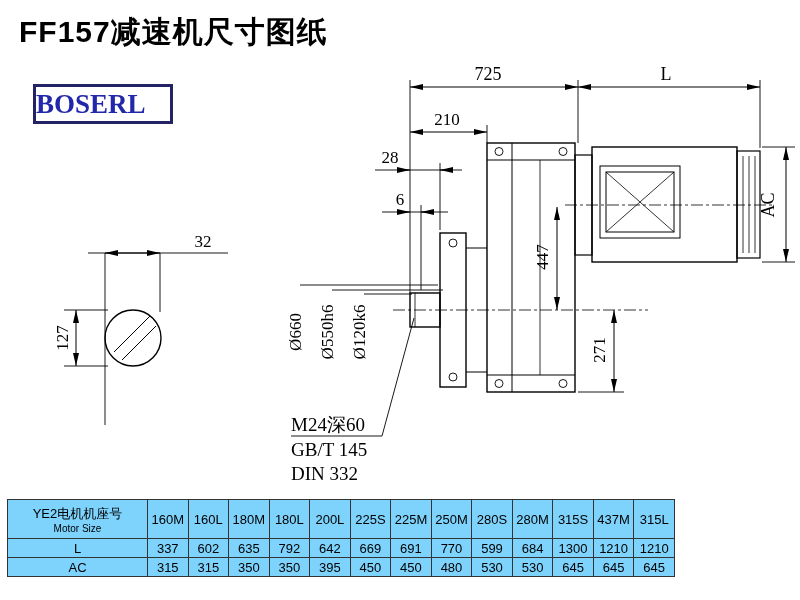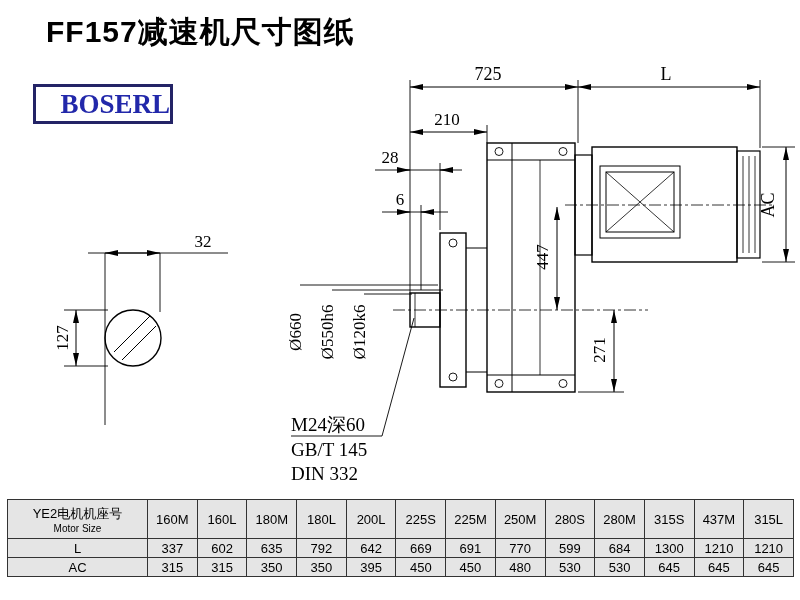--- a/index.html
+++ b/index.html
@@ -1,26 +1,26 @@
 <!DOCTYPE html>
 <html><head>
 <meta charset="utf-8">
 <style>
   html,body{margin:0;padding:0}
   body{width:800px;height:600px;position:relative;background:#fff;overflow:hidden;
        font-family:"Liberation Sans",sans-serif;color:#000}
-  .title{position:absolute;left:46px;top:12px;font-size:30px;font-weight:bold;letter-spacing:1px}
+  .title{position:absolute;left:19px;top:12px;font-size:30px;font-weight:bold;letter-spacing:1px}
   .logo-box{position:absolute;left:33px;top:84px;width:134px;height:34px;border:3px solid #232366;
-            display:flex;align-items:center;justify-content:flex-end;
+            display:flex;align-items:center;justify-content:flex-start;
             font-family:"Liberation Serif",serif;font-weight:bold;font-size:27px;color:#2228aa}
   svg.draw{position:absolute;left:0;top:0}
   svg.draw text{font-family:"Liberation Serif",serif;fill:#000}
   .t17{font-size:17px}.t18{font-size:18px}.t19{font-size:19px}
-  table.dims{position:absolute;left:7px;top:499px;width:787px;border-collapse:collapse;
-             table-layout:fixed;font-size:13px;background:#e5e5e5}
+  table.dims{position:absolute;left:7px;top:499px;width:668px;border-collapse:collapse;
+             table-layout:fixed;font-size:13px;background:#7dd3fc}
   table.dims th,table.dims td{border:1px solid #333;text-align:center;padding:0;
              height:18px;font-weight:normal;overflow:hidden;white-space:nowrap}
   table.dims tr.hdr th{height:38px}
   table.dims .cn{font-size:13px}
   table.dims .en{font-size:10px}
 </style>
 </head>
 <body>
 
 <div class="title">FF157减速机尺寸图纸</div>

